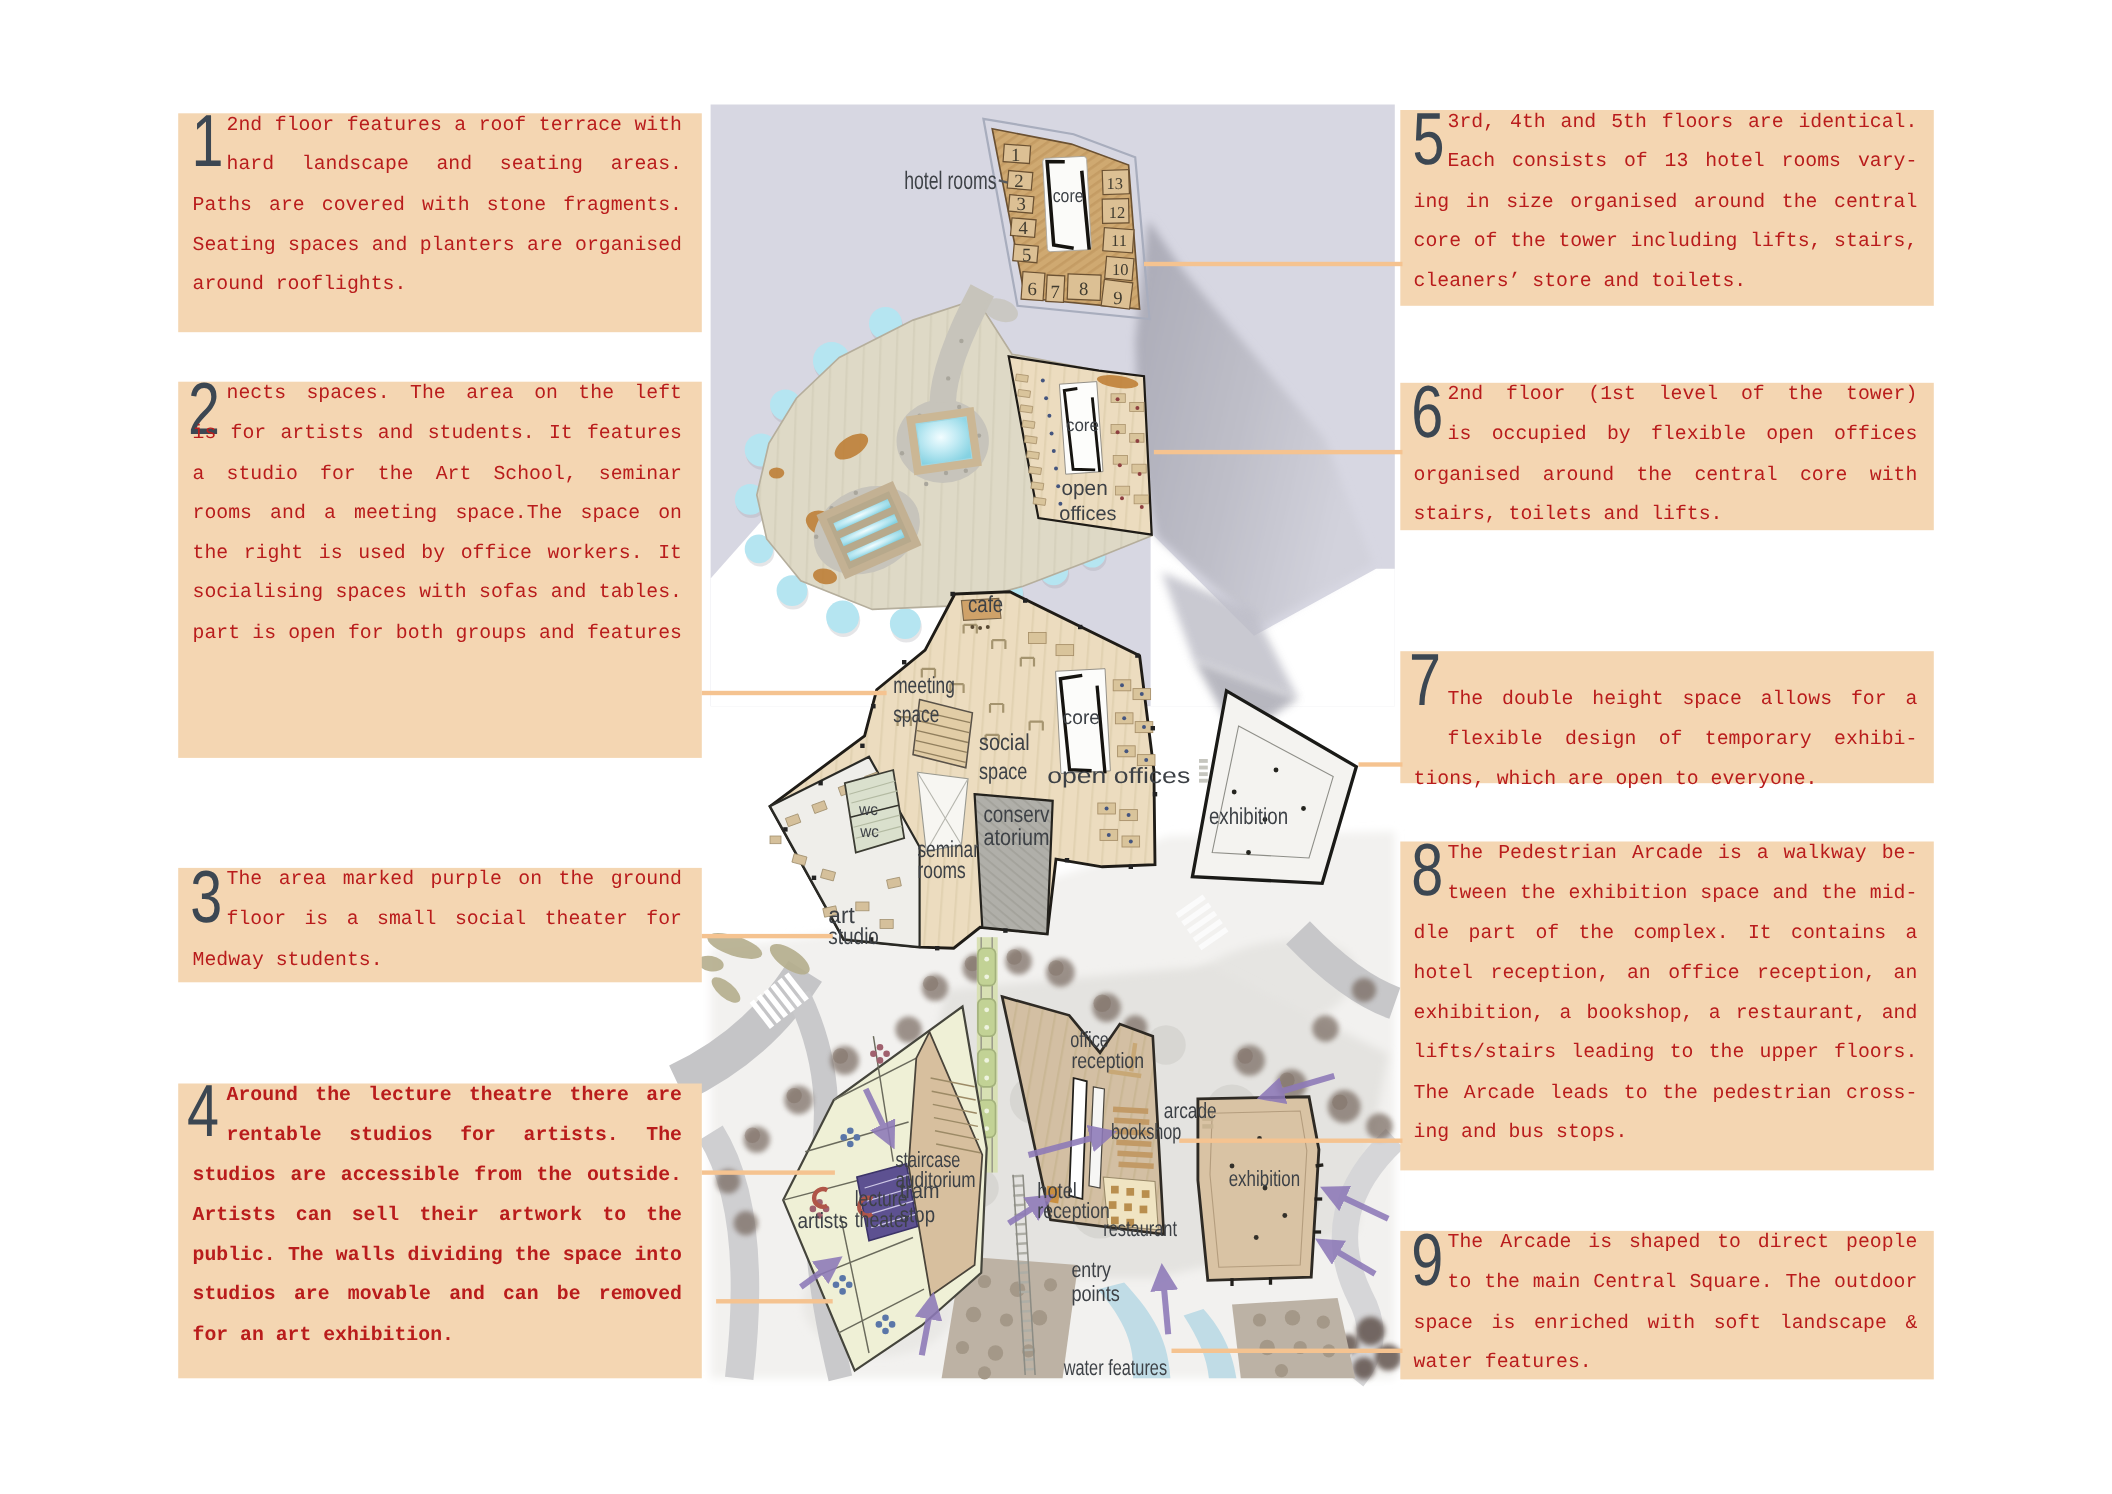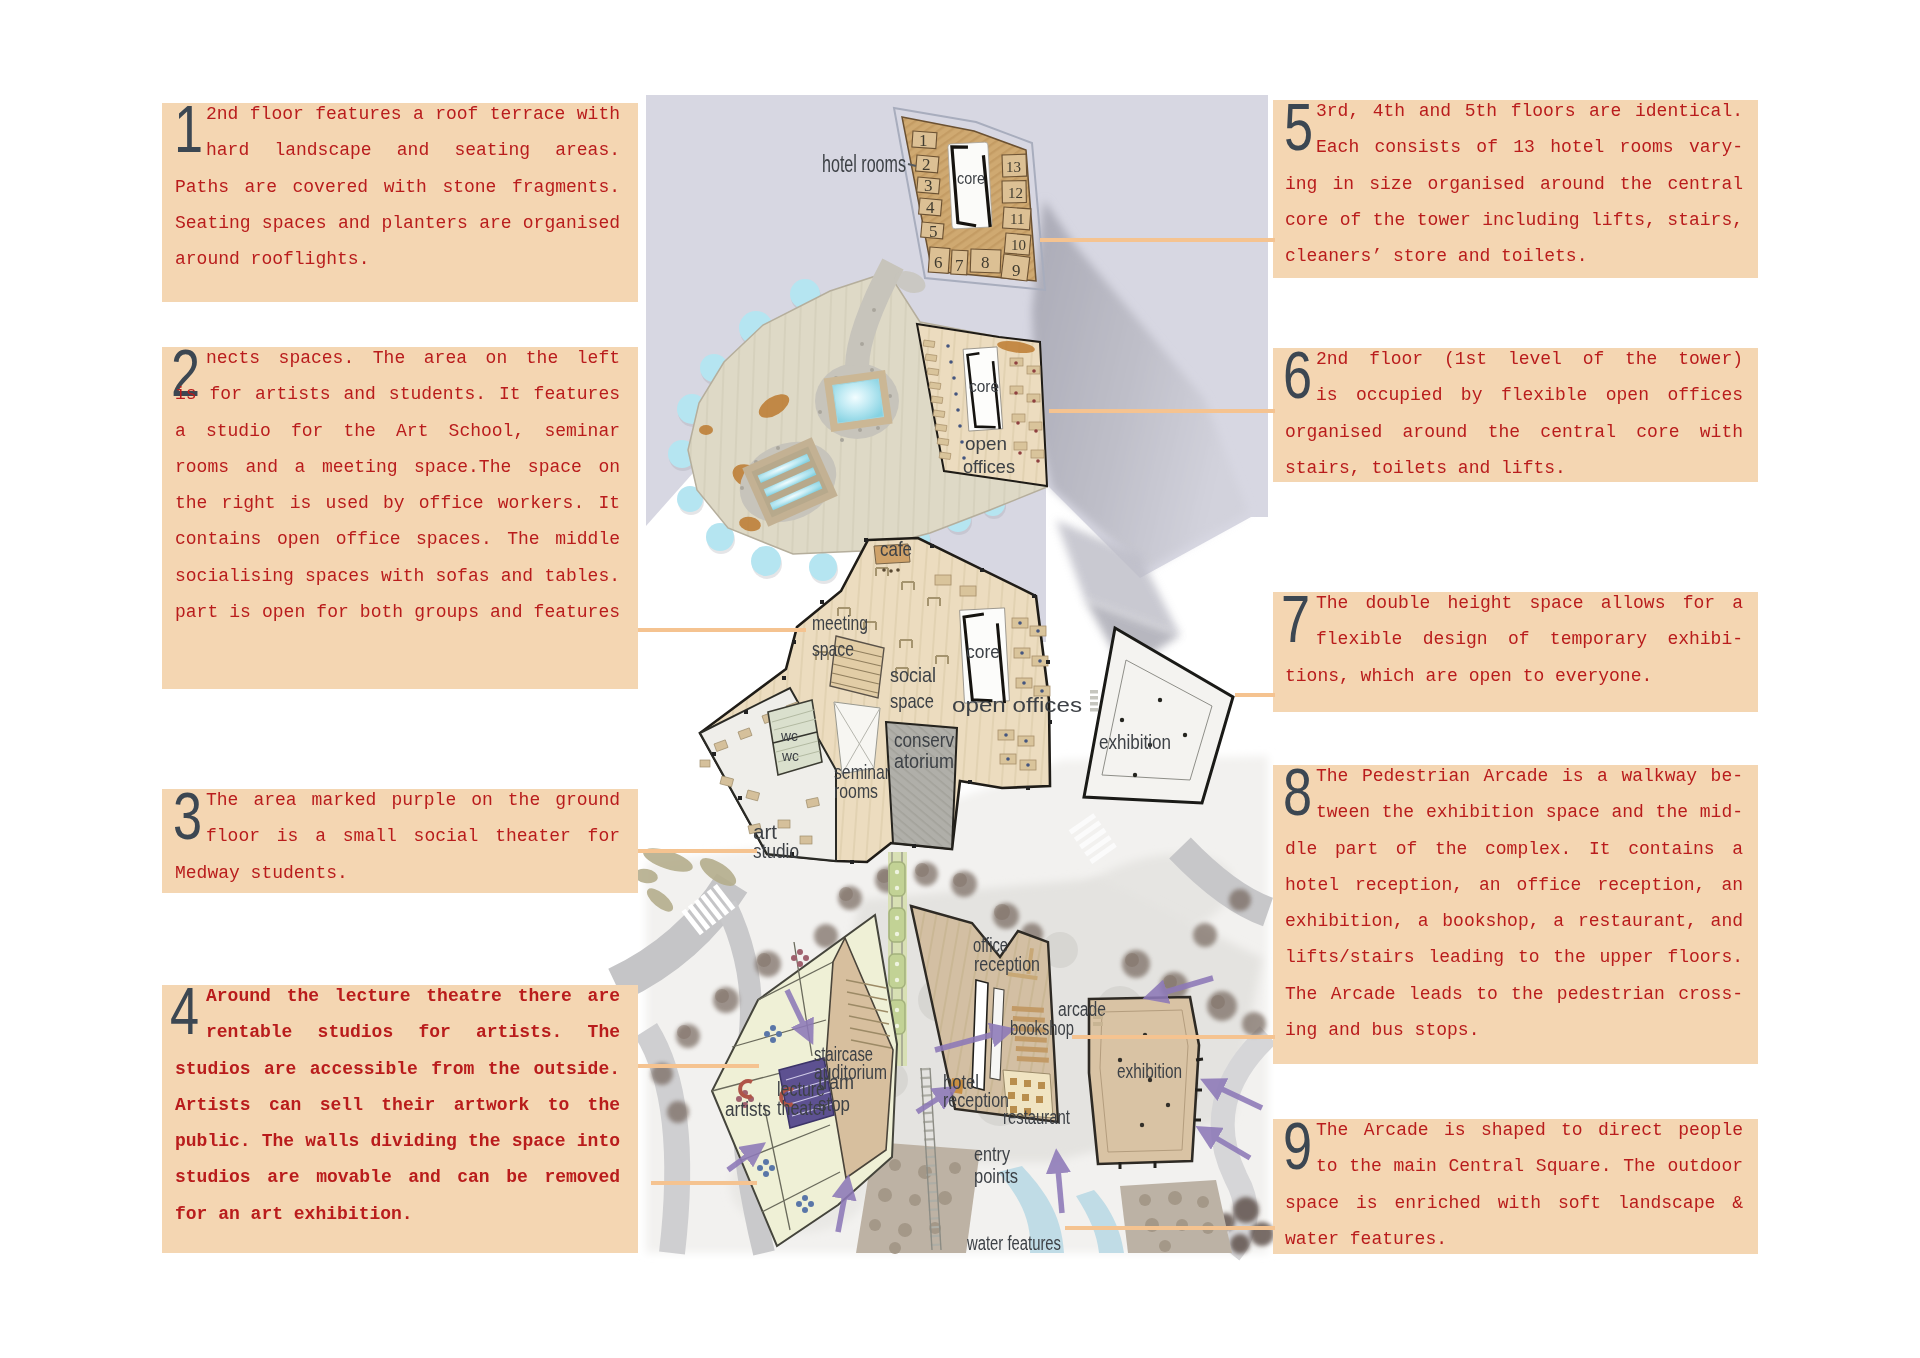--- a/index.html
+++ b/index.html
@@ -751,21 +751,20 @@
 
 <div class="tb" style="left:162px;top:347px;width:476px;height:342px;"></div>
 
 <div class="num" style="left:171px;top:339px;">2</div>
 <div class="txt" style="left:175px;top:340px;width:445px;">
 <div class="ln ind">nects spaces. The area on the left</div>
 <div class="ln">is for artists and students. It features</div>
 <div class="ln">a studio for the Art School, seminar</div>
 <div class="ln">rooms and a meeting space.The space on</div>
 <div class="ln">the right is used by office workers. It</div>
-<div class="ln">contains open office spaces. The middle</div>
 <div class="ln">socialising spaces with sofas and tables.</div>
 <div class="ln">part is open for both groups and features</div>
 </div>
 
 <div class="tb" style="left:162px;top:789px;width:476px;height:104px;"></div>
 
 <div class="num" style="left:173px;top:782px;">3</div>
 <div class="txt" style="left:175px;top:782px;width:445px;">
 <div class="ln ind">The area marked purple on the ground</div>
 <div class="ln ind">floor is a small social theater for</div>
@@ -802,21 +801,21 @@
 <div class="txt" style="left:1285px;top:341px;width:458px;">
 <div class="ln ind">2nd floor (1st level of the tower)</div>
 <div class="ln ind">is occupied by flexible open offices</div>
 <div class="ln">organised around the central core with</div>
 <div class="ln lnl">stairs, toilets and lifts.</div>
 </div>
 
 <div class="tb" style="left:1273px;top:592px;width:485px;height:120px;"></div>
 
 <div class="num" style="left:1281px;top:585px;">7</div>
-<div class="txt" style="left:1285px;top:585px;width:458px;">
+<div class="txt" style="left:1285px;top:618px;width:458px;">
 <div class="ln ind">The double height space allows for a</div>
 <div class="ln ind">flexible design of temporary exhibi-</div>
 <div class="ln lnl">tions, which are open to everyone.</div>
 </div>
 
 <div class="tb" style="left:1273px;top:765px;width:485px;height:299px;"></div>
 
 <div class="num" style="left:1283px;top:758px;">8</div>
 <div class="txt" style="left:1285px;top:758px;width:458px;">
 <div class="ln ind">The Pedestrian Arcade is a walkway be-</div>

